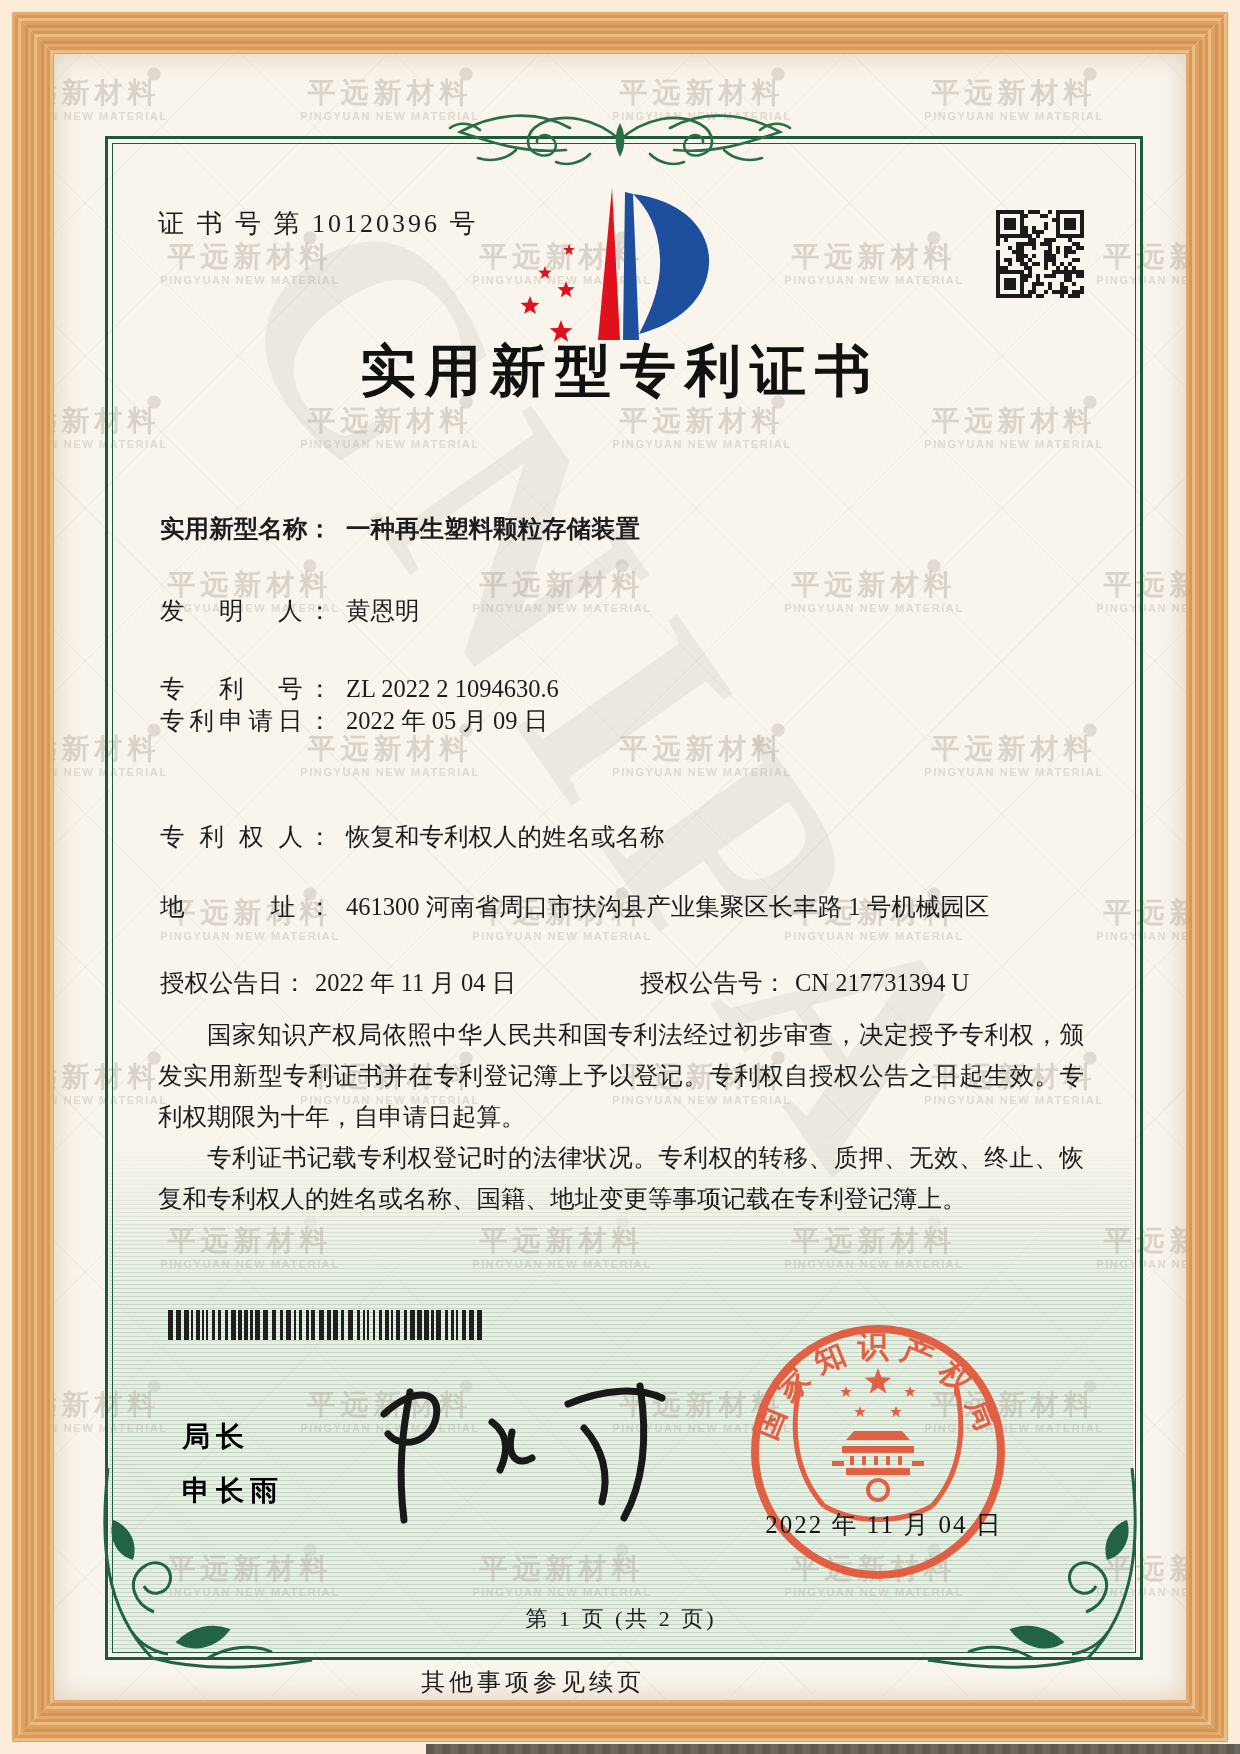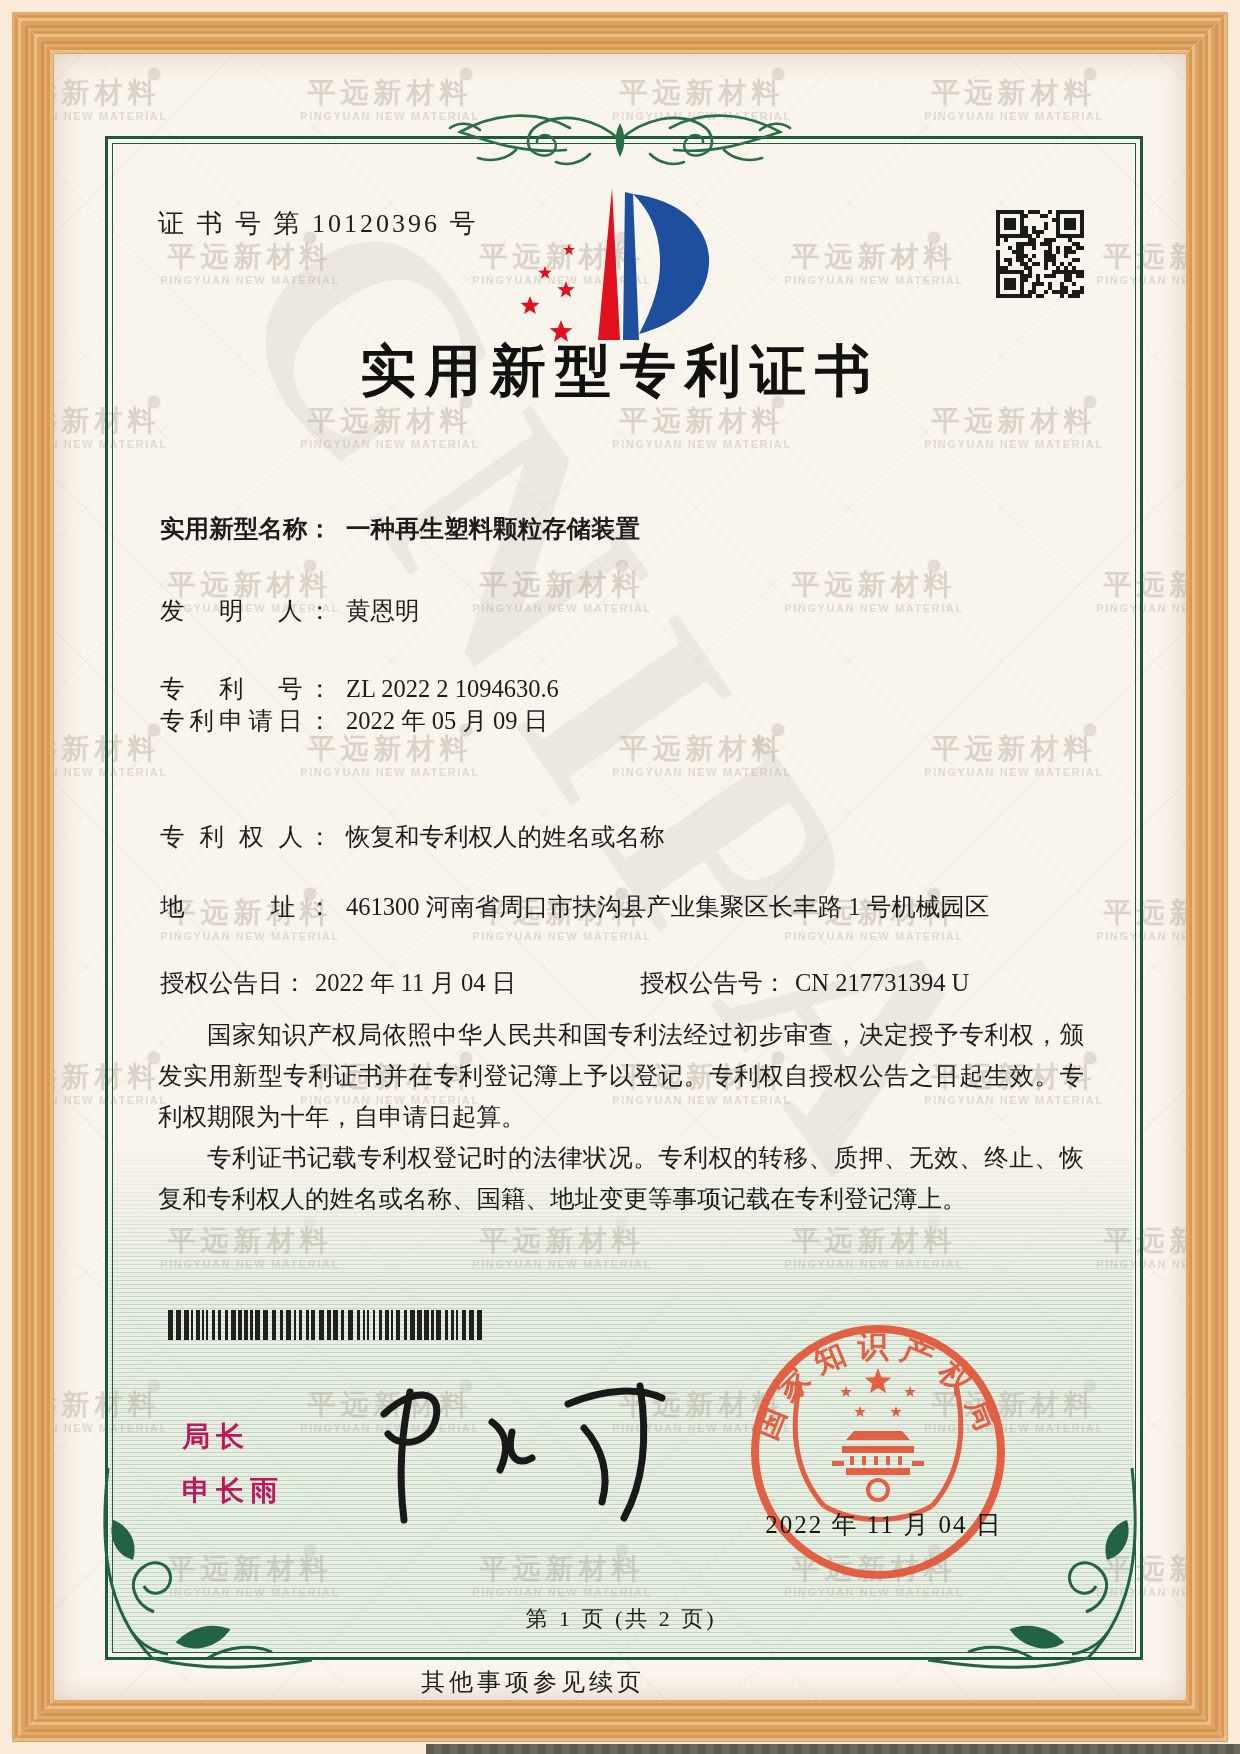--- a/index.html
+++ b/index.html
@@ -59,21 +59,21 @@
   .row .lab{flex:none;width:172px;text-align:justify;text-align-last:justify;}
   .row .val{margin-left:14px;}
   .row-addr .val{max-width:645px;}
   .grant{position:absolute;top:966px;z-index:4;font-size:24.5px;display:flex;line-height:34px;}
   .g1{left:160px;} .g2{left:640px;}
   .grant .val{margin-left:8px;}
   .paras{position:absolute;left:158px;top:1014px;width:926px;z-index:4;font-size:24.5px;}
   .paras p{margin:0;text-indent:2em;line-height:41px;text-align:justify;}
   .barcode{position:absolute;left:168px;top:1310px;z-index:4;}
   .signer{position:absolute;left:182px;z-index:4;font-family:"Liberation Sans","DejaVu Sans",sans-serif;
-     font-size:28px;font-weight:600;letter-spacing:6px;color:#be185d;text-align:center;}
+     font-size:28px;font-weight:600;letter-spacing:6px;color:#000000;text-align:center;}
   .signer-title{top:1418px;} .signer-name{top:1472px;}
   .signature{position:absolute;left:340px;top:1362px;z-index:4;}
   .seal{position:absolute;left:746px;top:1320px;z-index:5;opacity:.93;}
   .seal-date{position:absolute;left:716px;top:1508px;width:336px;text-align:center;z-index:6;
      font-size:25px;letter-spacing:2px;color:#161616;}
   .page-footer{position:absolute;left:105px;top:1604px;width:1032px;text-align:center;z-index:4;font-size:22px;letter-spacing:3px;}
   .cont-note{position:absolute;left:0;top:1666px;width:1066px;text-align:center;z-index:4;font-size:24px;letter-spacing:4px;}
 </style>
 </head>
 <body>

